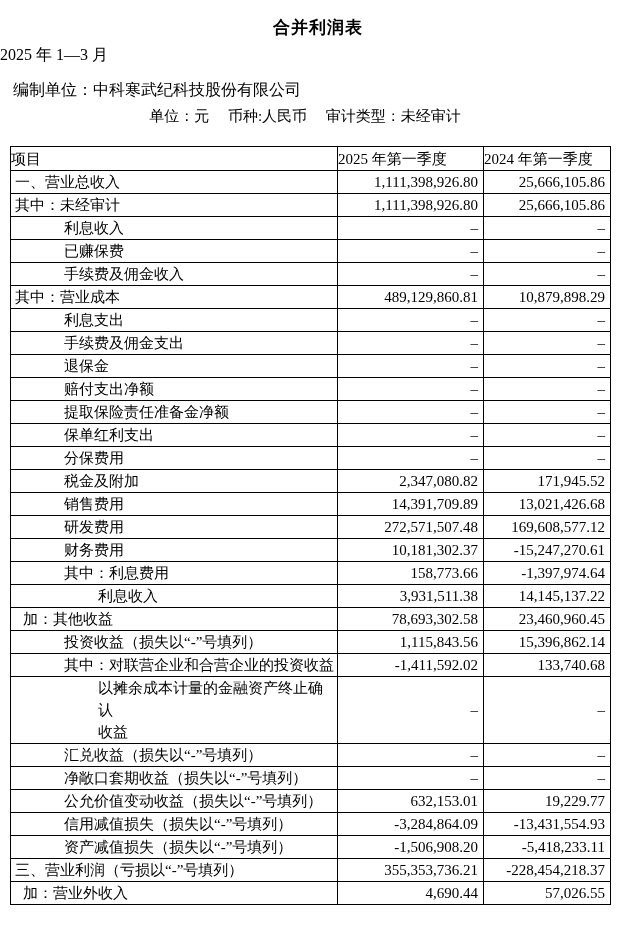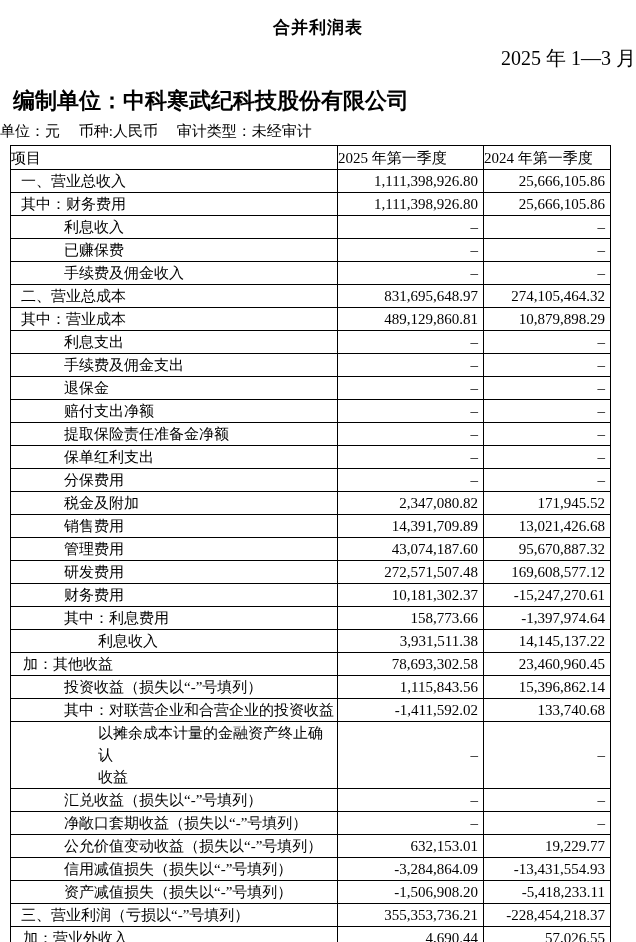--- a/index.html
+++ b/index.html
@@ -12,35 +12,34 @@
   .page { position:relative; width:636px; height:942px; }
 
   .title {
     margin:16px 0 6px 0;
     text-align:center;
     font-size:17px;
     font-weight:bold;
     letter-spacing:1px;
   }
   .period {
-    text-align:right;
-    font-size:20px;
+    text-align:left;
+    font-size:16px;
     margin:0 0 12px 0;
   }
   .prepared {
-    font-size:22px;
+    font-size:16px;
     margin:14px 0 0 13px;
-    font-weight:bold;
   }
   .meta {
     width:610px;
-    text-align:left;
+    text-align:center;
     font-size:15px;
     margin-top:6px;
-    margin-bottom:4px;
+    margin-bottom:20px;
   }
   .meta span { margin-left:15px; }
   .meta span:first-child { margin-left:0; }
 
   table.stmt {
     margin-left:10px;
     width:600px;
     border-collapse:collapse;
     table-layout:fixed;
     font-size:15px;
@@ -60,21 +59,21 @@
   .stmt td.item {
     text-align:left;
     white-space:pre-line;
     padding-right:2px;
   }
   .stmt td.num {
     text-align:right;
     padding-right:5px;
   }
   
-  td.i0 { padding-left:10px; }
+  td.i0 { padding-left:4px; }
   td.i1 { padding-left:53px; }
   td.i2 { padding-left:87px; }
   td.i3 { padding-left:12px; }
 </style>
 </head>
 <body>
 
 <div class="page">
 
   <div class="title">合并利润表</div>
@@ -102,21 +101,21 @@
       </tr>
     </thead>
     <tbody id="rows-body">
   <tr>
     <td class="item i0">一、营业总收入</td>
     <td class="num">1,111,398,926.80</td>
     <td class="num">25,666,105.86</td>
   </tr>
 
   <tr>
-    <td class="item i0">其中：财务费用</td>
+    <td class="item i0">其中：未经审计</td>
     <td class="num">1,111,398,926.80</td>
     <td class="num">25,666,105.86</td>
   </tr>
 
   <tr>
     <td class="item i1">利息收入</td>
     <td class="num">–</td>
     <td class="num">–</td>
   </tr>
 
@@ -125,25 +124,20 @@
     <td class="num">–</td>
     <td class="num">–</td>
   </tr>
 
   <tr>
     <td class="item i1">手续费及佣金收入</td>
     <td class="num">–</td>
     <td class="num">–</td>
   </tr>
 
-  <tr>
-    <td class="item i0">二、营业总成本</td>
-    <td class="num">831,695,648.97</td>
-    <td class="num">274,105,464.32</td>
-  </tr>
 
   <tr>
     <td class="item i0">其中：营业成本</td>
     <td class="num">489,129,860.81</td>
     <td class="num">10,879,898.29</td>
   </tr>
 
   <tr>
     <td class="item i1">利息支出</td>
     <td class="num">–</td>
@@ -191,25 +185,20 @@
     <td class="num">2,347,080.82</td>
     <td class="num">171,945.52</td>
   </tr>
 
   <tr>
     <td class="item i1">销售费用</td>
     <td class="num">14,391,709.89</td>
     <td class="num">13,021,426.68</td>
   </tr>
 
-  <tr>
-    <td class="item i1">管理费用</td>
-    <td class="num">43,074,187.60</td>
-    <td class="num">95,670,887.32</td>
-  </tr>
 
   <tr>
     <td class="item i1">研发费用</td>
     <td class="num">272,571,507.48</td>
     <td class="num">169,608,577.12</td>
   </tr>
 
   <tr>
     <td class="item i1">财务费用</td>
     <td class="num">10,181,302.37</td>

